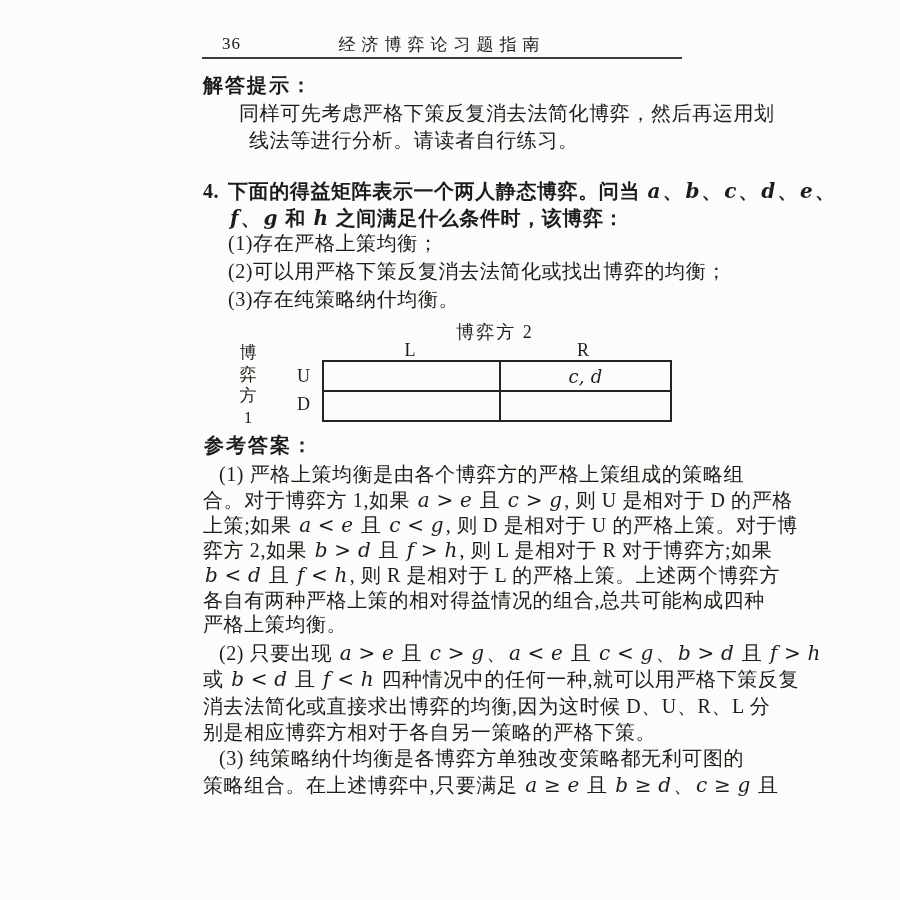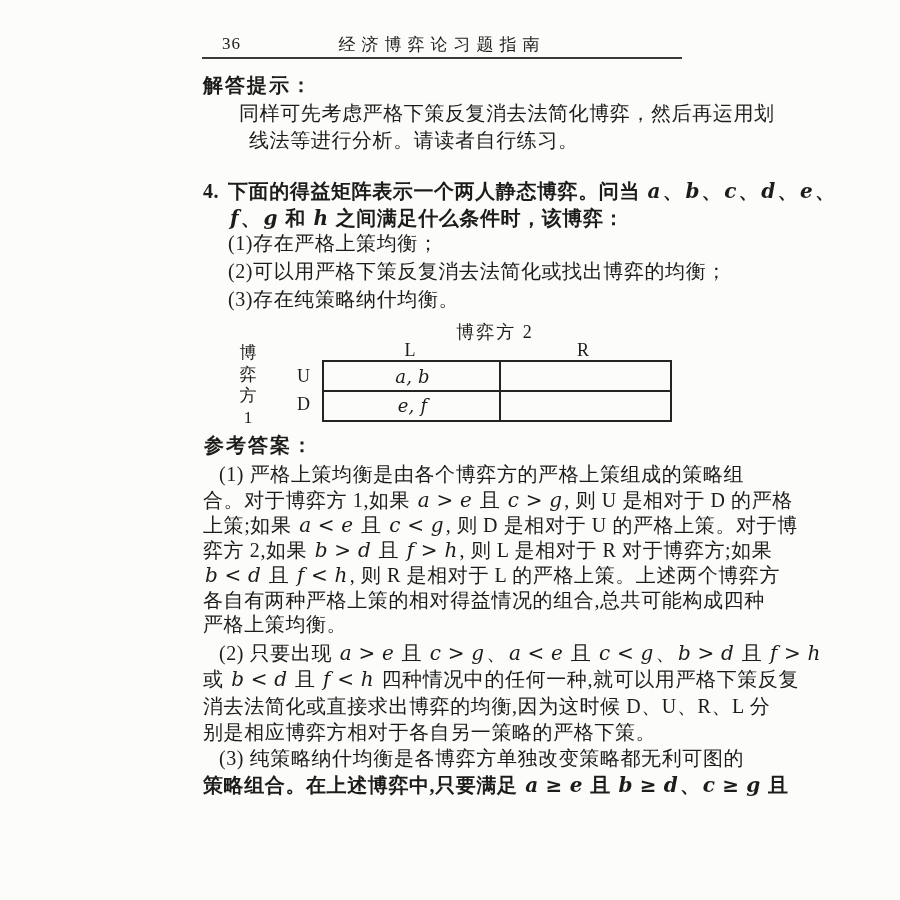--- a/index.html
+++ b/index.html
@@ -54,33 +54,32 @@
   <div>方</div>
   <div>1</div>
 </div>
 
 <div class="abs mtx-rowlab" style="left:297px;top:366px;">U</div>
 <div class="abs mtx-rowlab" style="left:297px;top:394px;">D</div>
 
 <div class="abs mtx-box" style="left:322px;top:360px;width:346px;height:58px;">
   <div class="mtx-vline" style="left:175px;"></div>
   <div class="mtx-hline" style="top:28px;"></div>
-  <div class="mtx-cell math" style="left:0;top:0;">a, b</div>
-  <div class="mtx-cell math" style="left:0;top:29px;">e, f</div>
+  <div class="mtx-cell math" style="left:173px;top:0;">c, d</div>
 </div>
 
 <div class="abs kaiti" style="left:204px;top:432px;">参考答案：</div>
 
 <div class="abs line" style="left:219px;top:462px;"><span>(1) 严格上策均衡是由各个博弈方的严格上策组成的策略组</span></div>
 <div class="abs line" style="left:203px;top:488px;"><span>合。对于博弈方 1,如果 </span><span class="math">a &gt; e</span><span> 且 </span><span class="math">c &gt; g</span><span>, 则 U 是相对于 D 的严格</span></div>
 <div class="abs line" style="left:203px;top:513px;"><span>上策;如果 </span><span class="math">a &lt; e</span><span> 且 </span><span class="math">c &lt; g</span><span>, 则 D 是相对于 U 的严格上策。对于博</span></div>
 <div class="abs line" style="left:203px;top:538px;"><span>弈方 2,如果 </span><span class="math">b &gt; d</span><span> 且 </span><span class="math">f &gt; h</span><span>, 则 L 是相对于 R 对于博弈方;如果</span></div>
 <div class="abs line" style="left:203px;top:563px;"><span class="math">b &lt; d</span><span> 且 </span><span class="math">f &lt; h</span><span>, 则 R 是相对于 L 的严格上策。上述两个博弈方</span></div>
 <div class="abs line" style="left:203px;top:588px;"><span>各自有两种严格上策的相对得益情况的组合,总共可能构成四种</span></div>
 <div class="abs line" style="left:203px;top:612px;"><span>严格上策均衡。</span></div>
 
 <div class="abs line" style="left:219px;top:641px;"><span>(2) 只要出现 </span><span class="math">a &gt; e</span><span> 且 </span><span class="math">c &gt; g</span><span>、</span><span class="math">a &lt; e</span><span> 且 </span><span class="math">c &lt; g</span><span>、</span><span class="math">b &gt; d</span><span> 且 </span><span class="math">f &gt; h</span></div>
 <div class="abs line" style="left:203px;top:667px;text-align:center;"><span>或 </span><span class="math">b &lt; d</span><span> 且 </span><span class="math">f &lt; h</span><span> 四种情况中的任何一种,就可以用严格下策反复</span></div>
 <div class="abs line" style="left:203px;top:694px;"><span>消去法简化或直接求出博弈的均衡,因为这时候 D、U、R、L 分</span></div>
 <div class="abs line" style="left:203px;top:720px;"><span>别是相应博弈方相对于各自另一策略的严格下策。</span></div>
 
 <div class="abs line" style="left:219px;top:746px;"><span>(3) 纯策略纳什均衡是各博弈方单独改变策略都无利可图的</span></div>
-<div class="abs line" style="left:203px;top:773px;font-weight:bold;"><span>策略组合。在上述博弈中,只要满足 </span><span class="math">a ≥ e</span><span> 且 </span><span class="math">b ≥ d</span><span>、</span><span class="math">c ≥ g</span><span> 且</span></div>
+<div class="abs line" style="left:203px;top:773px;"><span>策略组合。在上述博弈中,只要满足 </span><span class="math">a ≥ e</span><span> 且 </span><span class="math">b ≥ d</span><span>、</span><span class="math">c ≥ g</span><span> 且</span></div>
 
 </body></html>

